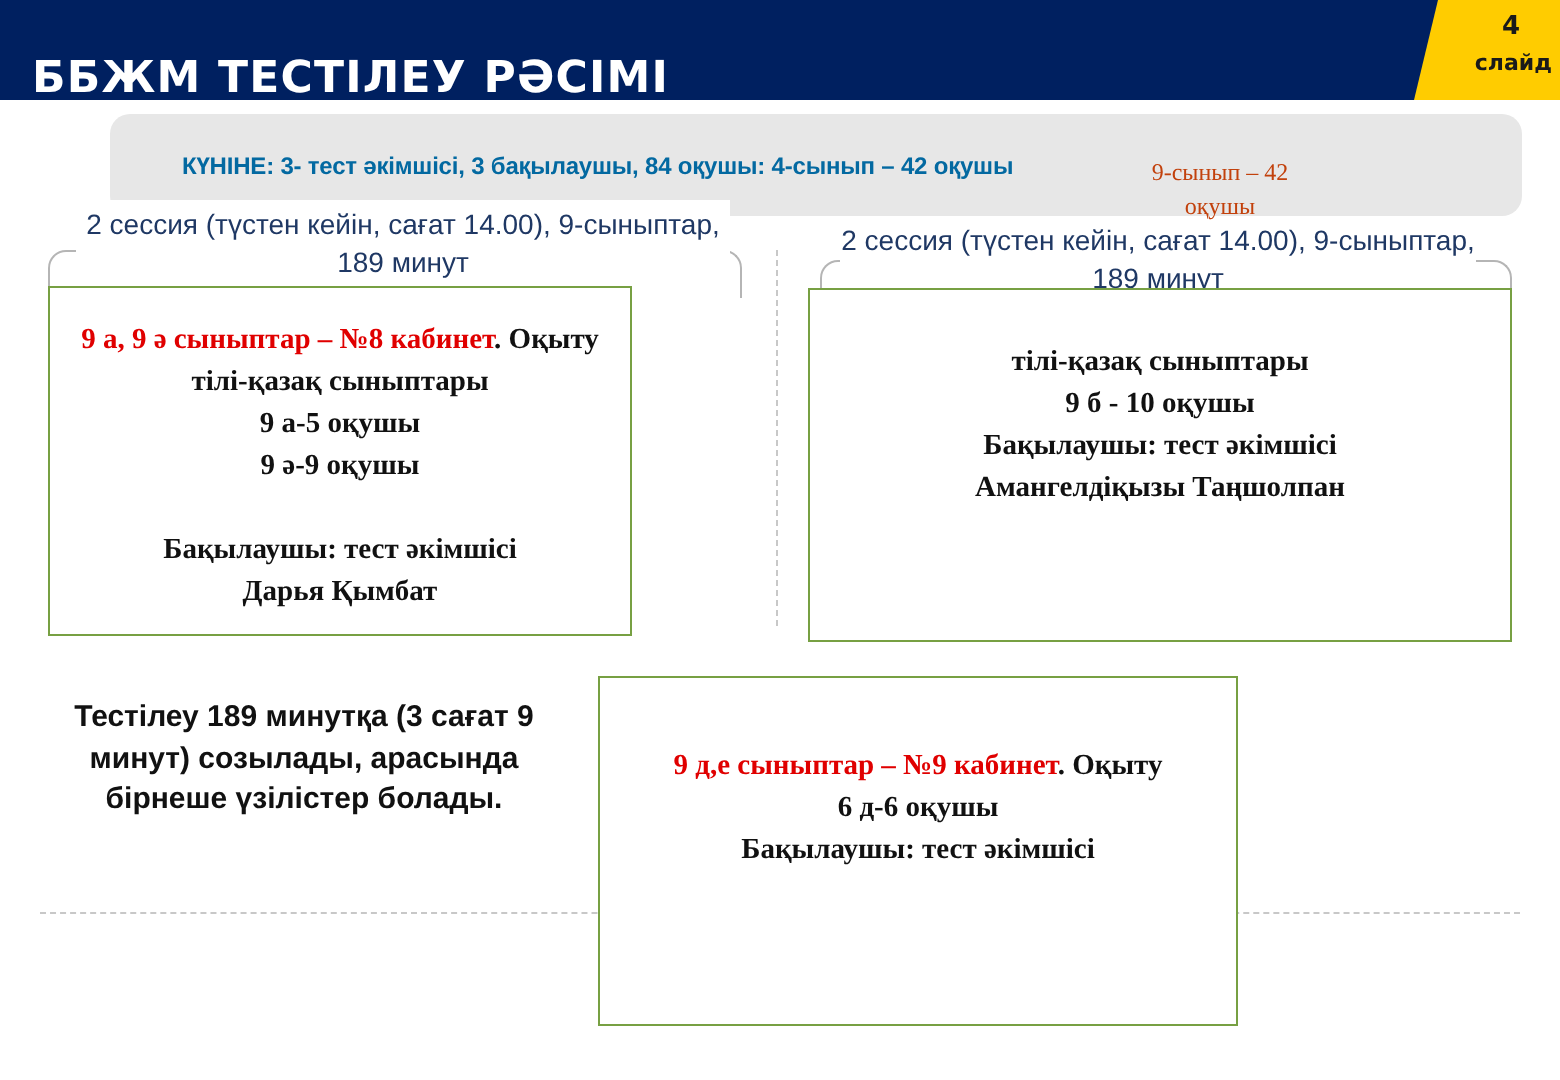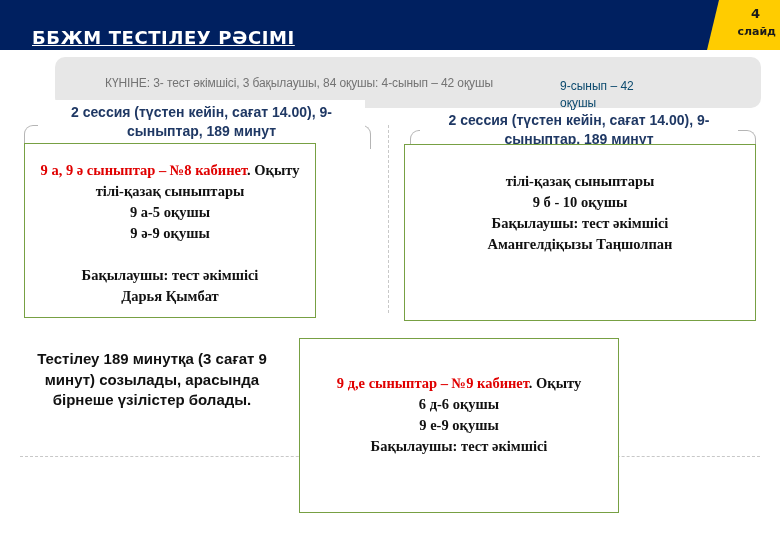--- a/index.html
+++ b/index.html
@@ -4,58 +4,58 @@
 <style>
   * { box-sizing: border-box; margin: 0; padding: 0; }
   html, body { width: 780px; height: 540px; background: #ffffff; overflow: hidden; }
   body { position: relative; font-family: "Liberation Sans", sans-serif; }
 
   .header-bar {
     position: absolute; left: 0; top: 0; width: 780px; height: 50px;
     background: #002060;
   }
   .page-title {
-    position: absolute; left: 32px; top: 27px;
+    position: absolute; left: 16px; top: 27px;
     color: #ffffff; font-family: "DejaVu Sans", sans-serif; font-weight: bold;
-    font-size: 18px; letter-spacing: 0.6px; white-space: nowrap; text-decoration: underline;
+    font-size: 22px; letter-spacing: 0.6px; white-space: nowrap;
   }
   .slide-badge {
     position: absolute; left: 707px; top: 0; width: 73px; height: 50px;
     background: #ffcc00;
     clip-path: polygon(12px 0, 73px 0, 73px 50px, 0 50px);
   }
   .slide-number {
     position: absolute; right: 20px; top: 6px;
     font-family: "DejaVu Sans", sans-serif; font-weight: bold; font-size: 13px; color: #1a1a1a;
   }
   .slide-label {
     position: absolute; right: 4px; top: 25px;
     font-family: "DejaVu Sans", sans-serif; font-weight: bold; font-size: 11px; color: #1a1a1a;
   }
 
   .info-bar {
     position: absolute; left: 55px; top: 57px; width: 706px; height: 51px;
     background: #e7e7e7; border-radius: 10px;
   }
   .info-text {
-    position: absolute; left: 105px; top: 76px; font-size: 12px; color: #737373;
-    white-space: nowrap; letter-spacing: -0.1px;
+    position: absolute; left: 91px; top: 76px; font-size: 12px; color: #0369a1;
+    white-space: nowrap; letter-spacing: -0.1px; font-weight: bold;
   }
   .info-text-2 {
-    position: absolute; left: 560px; top: 78px; width: 100px; font-size: 12px; color: #0c4a6e;
-    text-align: left; line-height: 17px;
+    position: absolute; left: 560px; top: 78px; width: 100px; font-size: 12px; color: #c2410c;
+    text-align: center; line-height: 17px; font-family: Liberation Serif, serif;
   }
 
   .bracket {
     position: absolute; border: 1.3px solid #b5b5b5; border-bottom: none;
     border-radius: 9px 9px 0 0; height: 24px;
   }
   .session-label {
     position: absolute; background: #ffffff; color: #1f3864;
-    font-size: 14px; font-weight: bold; text-align: center; line-height: 19px;
+    font-size: 14px; font-weight: normal; text-align: center; line-height: 19px;
     font-family: "Liberation Sans", sans-serif;
   }
 
   .room-box {
     position: absolute; border: 1.3px solid #77a043; background: #ffffff;
     font-family: "Liberation Serif", serif; font-weight: bold; font-size: 14.5px;
     text-align: center; color: #111; line-height: 21px;
   }
   .red { color: #e00000; }
   .room-box .line { display: block; }
@@ -115,15 +115,14 @@
   <span class="line">Амангелдіқызы Таңшолпан</span>
 </div>
 
 <div class="hdash"></div>
 
 <div class="note-text">Тестілеу 189 минутқа (3 сағат 9 минут) созылады, арасында бірнеше үзілістер болады.</div>
 
 <div class="room-box" style="left:299px; top:338px; width:320px; height:175px; padding-top:34px;">
   <span class="line"><span class="red">9 д,е  сыныптар – №9 кабинет</span><span>. Оқыту</span></span>
   <span class="line">6 д-6 оқушы</span>
-  <span class="line">9 е-9 оқушы</span>
   <span class="line">Бақылаушы: тест әкімшісі</span>
 </div>
 
 </body></html>

